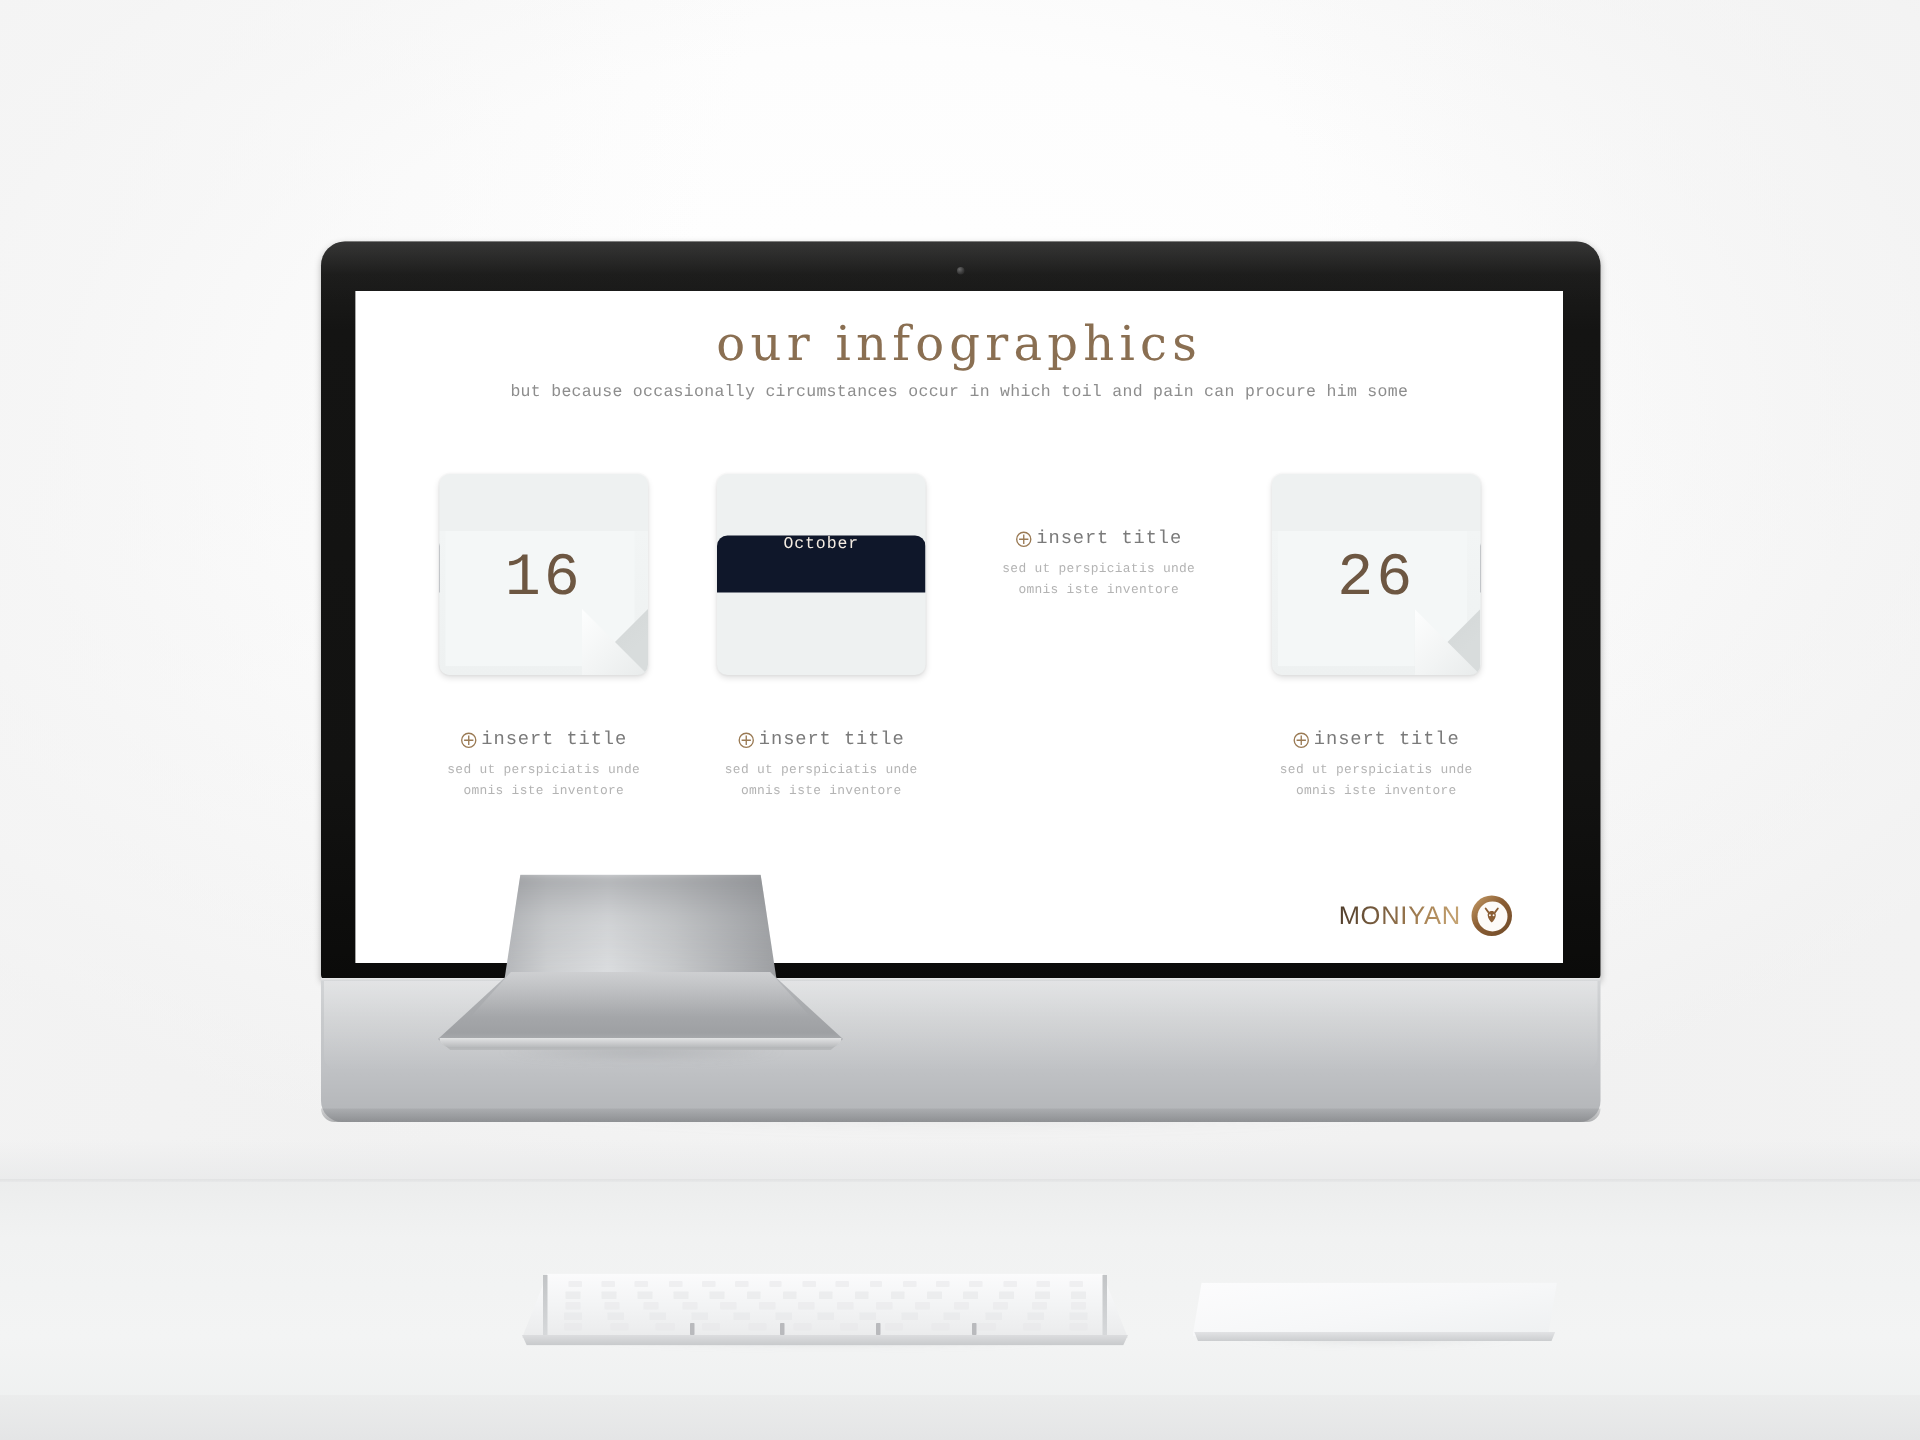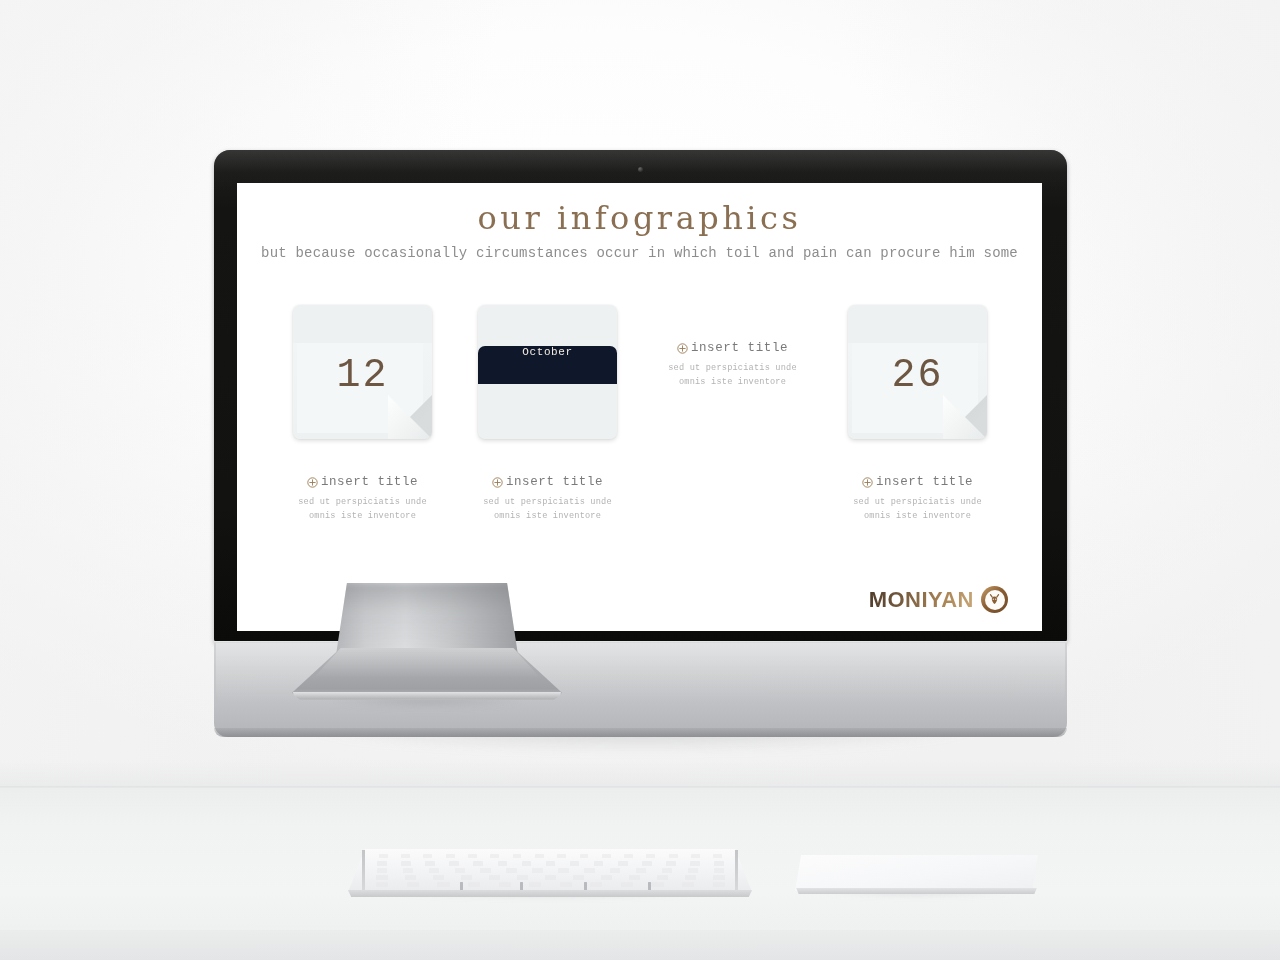--- a/index.html
+++ b/index.html
@@ -55,21 +55,21 @@
   .wall-base-shadow {
     position: absolute;
     left: 0; top: 760px;
     width: 1280px; height: 34px;
     background: linear-gradient(180deg, rgba(236,236,237,0) 0%, rgba(231,232,233,0.9) 100%);
   }
 
   
   #monitor {
     position: absolute;
-    left: 214px; top: 150px;
+    left: 214px; top: 161px;
     width: 853px; height: 585px;
   }
   .monitor-shadow {
     position: absolute;
     left: 228px; top: 700px;
     width: 828px; height: 60px;
     background: radial-gradient(ellipse 420px 28px at 50% 50%, rgba(150,152,155,0.30) 0%, rgba(150,152,155,0.10) 55%, rgba(150,152,155,0) 80%);
     filter: blur(5px);
   }
   .bezel {
@@ -196,21 +196,21 @@
     letter-spacing: 3.5px;
     color: #8a6f52;
     font-weight: 400;
   }
   .slide-subtitle {
     position: absolute;
     left: 0; top: 62px;
     width: 805px;
     text-align: center;
     font-family: "Liberation Mono", "DejaVu Sans Mono", monospace;
-    font-size: 14px;
+    font-size: 11px;
     letter-spacing: 0.2px;
     color: #8d8d8d;
   }
 
   .cards-row {
     position: absolute;
     left: 48px; top: 122px;
     width: 710px;
     display: flex;
     justify-content: space-between;
@@ -328,23 +328,23 @@
   
   .logo {
     position: absolute;
     right: 34px; bottom: 18px;
     display: flex;
     align-items: center;
     gap: 7px;
   }
   .logo-word {
     font-family: "Liberation Sans", "DejaVu Sans", sans-serif;
-    font-size: 22px;
+    font-size: 17px;
     letter-spacing: 0.5px;
-    font-weight: 700;
+    font-weight: 400;
     background: linear-gradient(100deg, #4d3b2a 0%, #7a5e3f 35%, #a98455 70%, #c9a877 100%);
     -webkit-background-clip: text;
     background-clip: text;
     color: transparent;
   }
   .logo-badge {
     width: 27px; height: 27px;
     border-radius: 50%;
     background: linear-gradient(135deg, #c9a06a 0%, #8b5e34 45%, #6f4a28 100%);
     display: flex;
@@ -457,21 +457,21 @@
 
         <div class="cards-row">
 
           <div class="card-col">
             <div class="calendar">
               <div class="cal-head">
                 <span class="cal-month">January</span>
               </div>
               <div class="cal-body">
                 <div class="cal-body-inner"></div>
-                <div class="cal-num">12</div>
+                <div class="cal-num">16</div>
                 <div class="curl-base"></div>
                 <div class="curl-shade"></div>
                 <div class="curl-fold"></div>
               </div>
             </div>
             <div class="cap-title">
               <span class="plus-icon">
                 <svg width="11" height="11" viewBox="0 0 11 11">
                   <circle cx="5.5" cy="5.5" r="4.7" fill="none" stroke="#9a7a54" stroke-width="0.9"></circle>
                   <line x1="5.5" y1="2.4" x2="5.5" y2="8.6" stroke="#9a7a54" stroke-width="0.9"></line>

